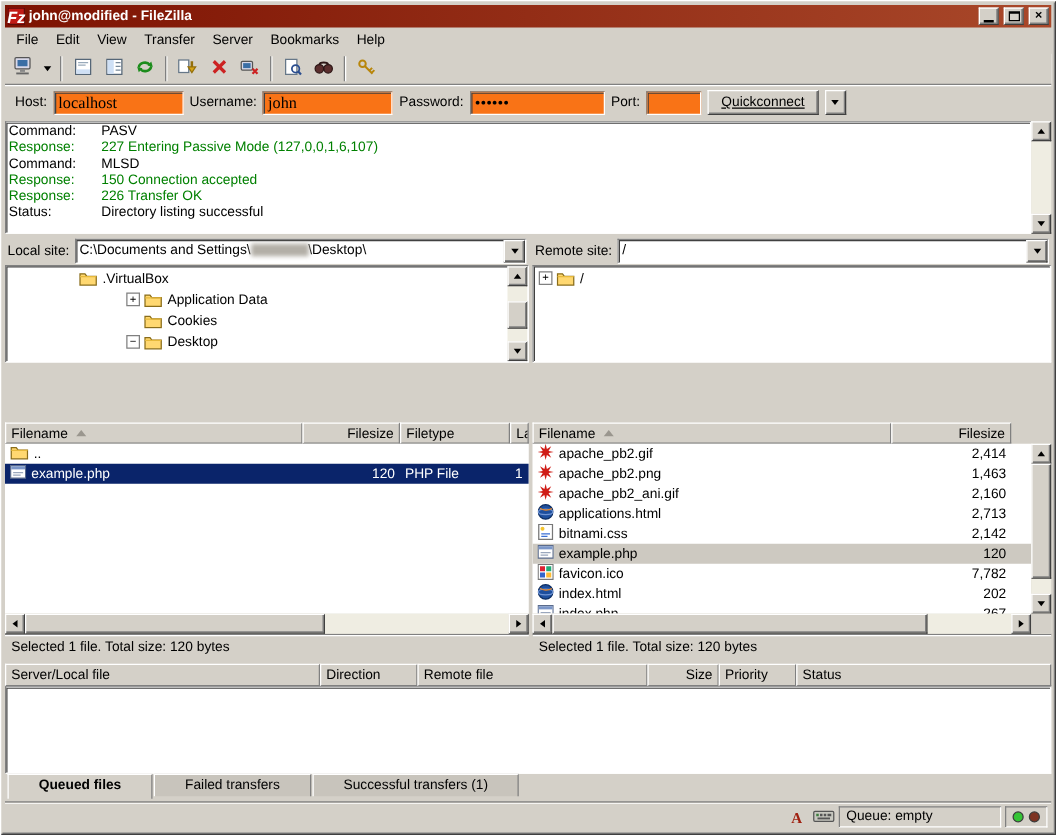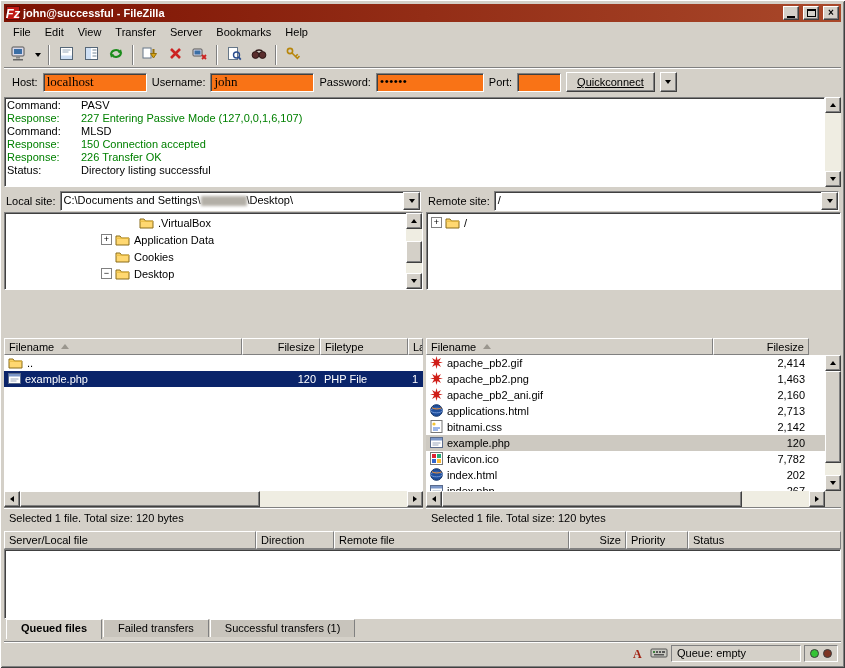--- a/index.html
+++ b/index.html
@@ -116,21 +116,21 @@
   .cell .icon{ display:inline-block;vertical-align:-2px;margin-right:4px;}
   .sel-local{ background:#0a246a;color:#fff;}
   .sel-remote{ background:#cdc9c1;}
   .pane-status{ height:21px;flex:0 0 21px;display:flex;align-items:center;padding:0 5px;
     border-top:1px solid #808080;box-shadow:inset 0 1px 0 #fff;}
 
   
   .queue-section{ flex:0 0 88px;display:flex;flex-direction:column;}
   .queue-body{ flex:1;background:#fff;border:1px solid;border-color:#808080 #fff #fff #808080;box-shadow:inset 1px 1px 0 #404040;}
   .tabs-row{ height:20px;flex:0 0 20px;display:flex;align-items:flex-start;padding-left:2px;gap:1px;}
-  .tab{ height:18px;padding:2px 14px;background:#c8c4bc;border:1px solid;border-color:#fff #808080 #808080 #fff;
+  .tab{ height:18px;padding:2px 24px;background:#c8c4bc;border:1px solid;border-color:#fff #808080 #808080 #fff;
     border-bottom:none;white-space:nowrap;}
   .tab.active{ background:#d4d0c8;font-weight:bold;height:20px;}
 
   
   .statusbar{ height:23px;flex:0 0 23px;display:flex;align-items:center;justify-content:flex-end;gap:3px;
     padding:0 3px;border-top:1px solid #808080;box-shadow:inset 0 1px 0 #fff;margin-top:2px;}
   .sb-icon{ width:18px;height:15px;display:flex;align-items:center;justify-content:center;}
   .queue-panel{ width:130px;height:17px;display:flex;align-items:center;padding:0 5px;
     border:1px solid;border-color:#808080 #fff #fff #808080;background:#d4d0c8;}
   .led-panel{ width:34px;height:17px;display:flex;align-items:center;justify-content:center;gap:4px;
@@ -139,21 +139,21 @@
   .led.green{ background:#35c435;}
   .led.red{ background:#7d3322;}
 </style>
 </head>
 <body>
 
 <div class="window">
 
   <div class="titlebar">
     <div class="fz-logo">Fz</div>
-    <div class="title-text">john@successful - FileZilla</div>
+    <div class="title-text">john@modified - FileZilla</div>
     <div class="winbtn bevel-up">
         <div class="glyph-min"></div>
       </div>
     <div class="winbtn bevel-up">
         <div class="glyph-max"></div>
       </div>
     <div class="winbtn bevel-up">
         <span class="glyph-x">×</span>
       </div>
   </div>
@@ -312,21 +312,21 @@
           <div class="combo-text">
             <span>C:\Documents and Settings\</span><span class="redact"></span><span>\Desktop\</span>
           </div>
           <div class="combo-btn bevel-up">
               <div class="arr-down"></div>
             </div>
         </div>
       </div>
       <div class="tree-area bevel-down">
         <div class="tree-rows" id="local-tree">
-            <div class="tree-row" style="padding-left: 120px;">
+            <div class="tree-row" style="padding-left: 44px;">
               <div class="exp-placeholder"></div>
               <div class="icon">
                 <svg width="15" height="13" viewBox="0 0 15 13">
                   <path d="M1 12V3h4l1.5 2H14v7z" fill="#ffd871" stroke="#8a6d1a"></path>
                   <path d="M1 5.2h13" stroke="#e6b93c"></path>
                 </svg>
               </div>
               <div>.VirtualBox</div>
             </div>
             <div class="tree-row" style="padding-left: 96px;">
@@ -569,21 +569,21 @@
   <div class="vsplit"></div>
 
   <div class="queue-section">
     <div class="col-headers" id="queue-headers" style="flex:0 0 18px;height:18px">
         <div class="col-header hdr-btn" style="width: 252px; align-items: center;">
           <span>Server/Local file</span>
         </div>
         <div class="col-header hdr-btn" style="width: 78px;">
           <span style="overflow: hidden; text-overflow: ellipsis; white-space: nowrap;">Direction</span>
         </div>
-        <div class="col-header hdr-btn" style="width: 235px;">
+        <div class="col-header hdr-btn" style="width: 184px;">
           <span>Remote file</span>
         </div>
         <div class="col-header hdr-btn right" style="width: 57px;">
           <span>Size</span>
         </div>
         <div class="col-header hdr-btn" style="width: 62px;">
           <span>Priority</span>
         </div>
         <div class="col-header hdr-btn filler">
           <span>Status</span>

